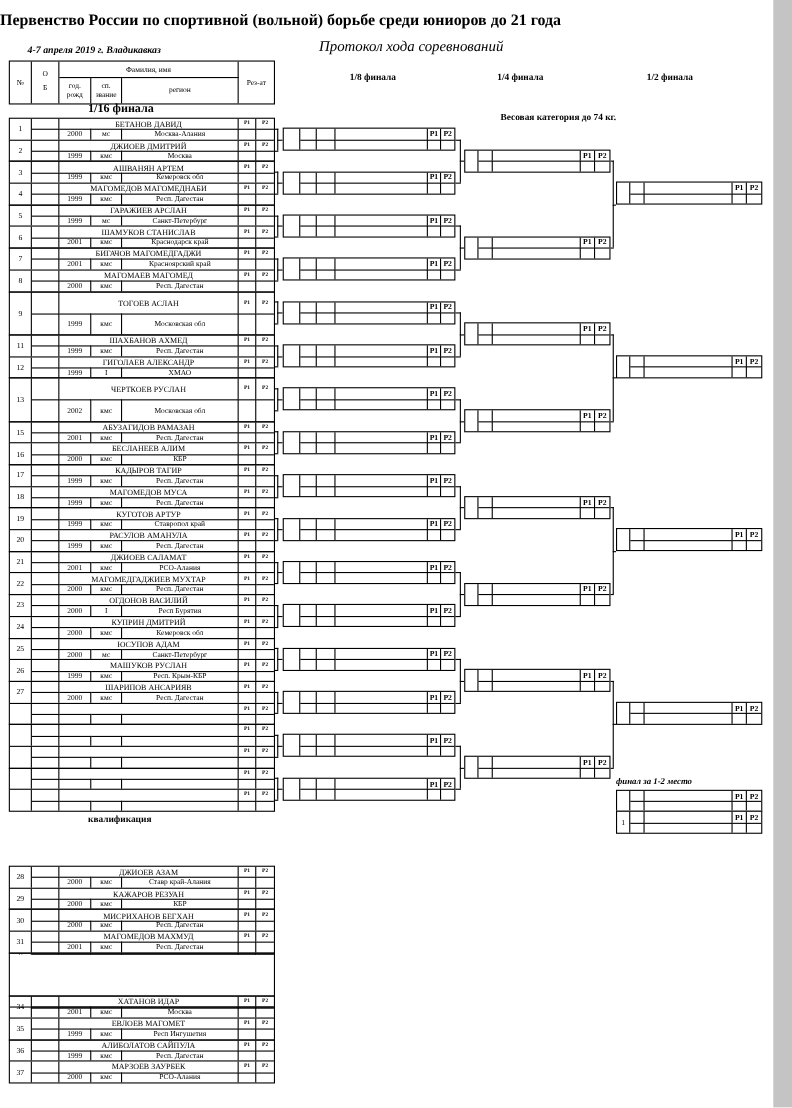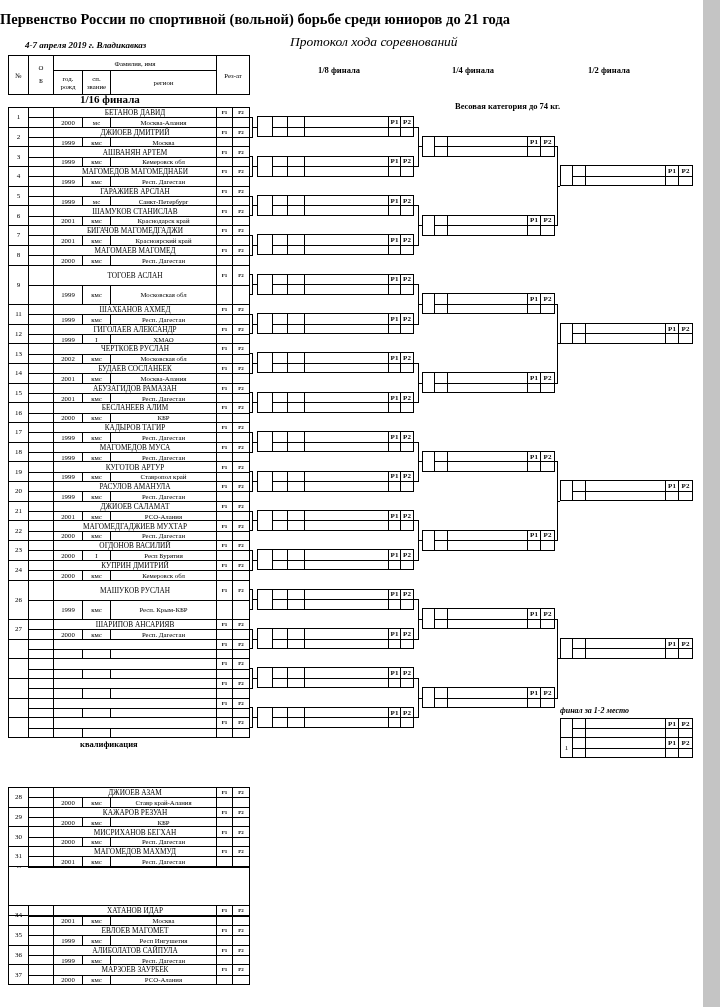--- a/index.html
+++ b/index.html
@@ -258,33 +258,20 @@
         <div class="c obb"></div>
         <div class="c nm">ЧЕРТКОЕВ РУСЛАН</div>
         <div class="c p1t pl">P1</div>
         <div class="c p2t pl">P2</div>
         <div class="c yr">2002</div>
         <div class="c rk">кмс</div>
         <div class="c rg">Московская обл</div>
         <div class="c p1b"></div>
         <div class="c p2b"></div>
       </div>
-      <div class="entry">
-        <div class="c num">14</div>
-        <div class="c obt"></div>
-        <div class="c obb"></div>
-        <div class="c nm">БУДАЕВ СОСЛАНБЕК</div>
-        <div class="c p1t pl">P1</div>
-        <div class="c p2t pl">P2</div>
-        <div class="c yr">2001</div>
-        <div class="c rk">кмс</div>
-        <div class="c rg">Москва-Алания</div>
-        <div class="c p1b"></div>
-        <div class="c p2b"></div>
-      </div>
     </div>
     <div class="pair" style="top: 382.625px;">
       <div class="entry">
         <div class="c num">15</div>
         <div class="c obt"></div>
         <div class="c obb"></div>
         <div class="c nm">АБУЗАГИДОВ РАМАЗАН</div>
         <div class="c p1t pl">P1</div>
         <div class="c p2t pl">P2</div>
         <div class="c yr">2001</div>
@@ -413,20 +400,33 @@
         <div class="c p1t pl">P1</div>
         <div class="c p2t pl">P2</div>
         <div class="c yr">2000</div>
         <div class="c rk">кмс</div>
         <div class="c rg">Кемеровск обл</div>
         <div class="c p1b"></div>
         <div class="c p2b"></div>
       </div>
     </div>
     <div class="pair" style="top: 579.5px;">
+      <div class="entry">
+        <div class="c num">25</div>
+        <div class="c obt"></div>
+        <div class="c obb"></div>
+        <div class="c nm">ЮСУПОВ АДАМ</div>
+        <div class="c p1t pl">P1</div>
+        <div class="c p2t pl">P2</div>
+        <div class="c yr">2000</div>
+        <div class="c rk">мс</div>
+        <div class="c rg">Санкт-Петербург</div>
+        <div class="c p1b"></div>
+        <div class="c p2b"></div>
+      </div>
       <div class="entry">
         <div class="c num">26</div>
         <div class="c obt"></div>
         <div class="c obb"></div>
         <div class="c nm">МАШУКОВ РУСЛАН</div>
         <div class="c p1t pl">P1</div>
         <div class="c p2t pl">P2</div>
         <div class="c yr">1999</div>
         <div class="c rk">кмс</div>
         <div class="c rg">Респ. Крым-КБР</div>

